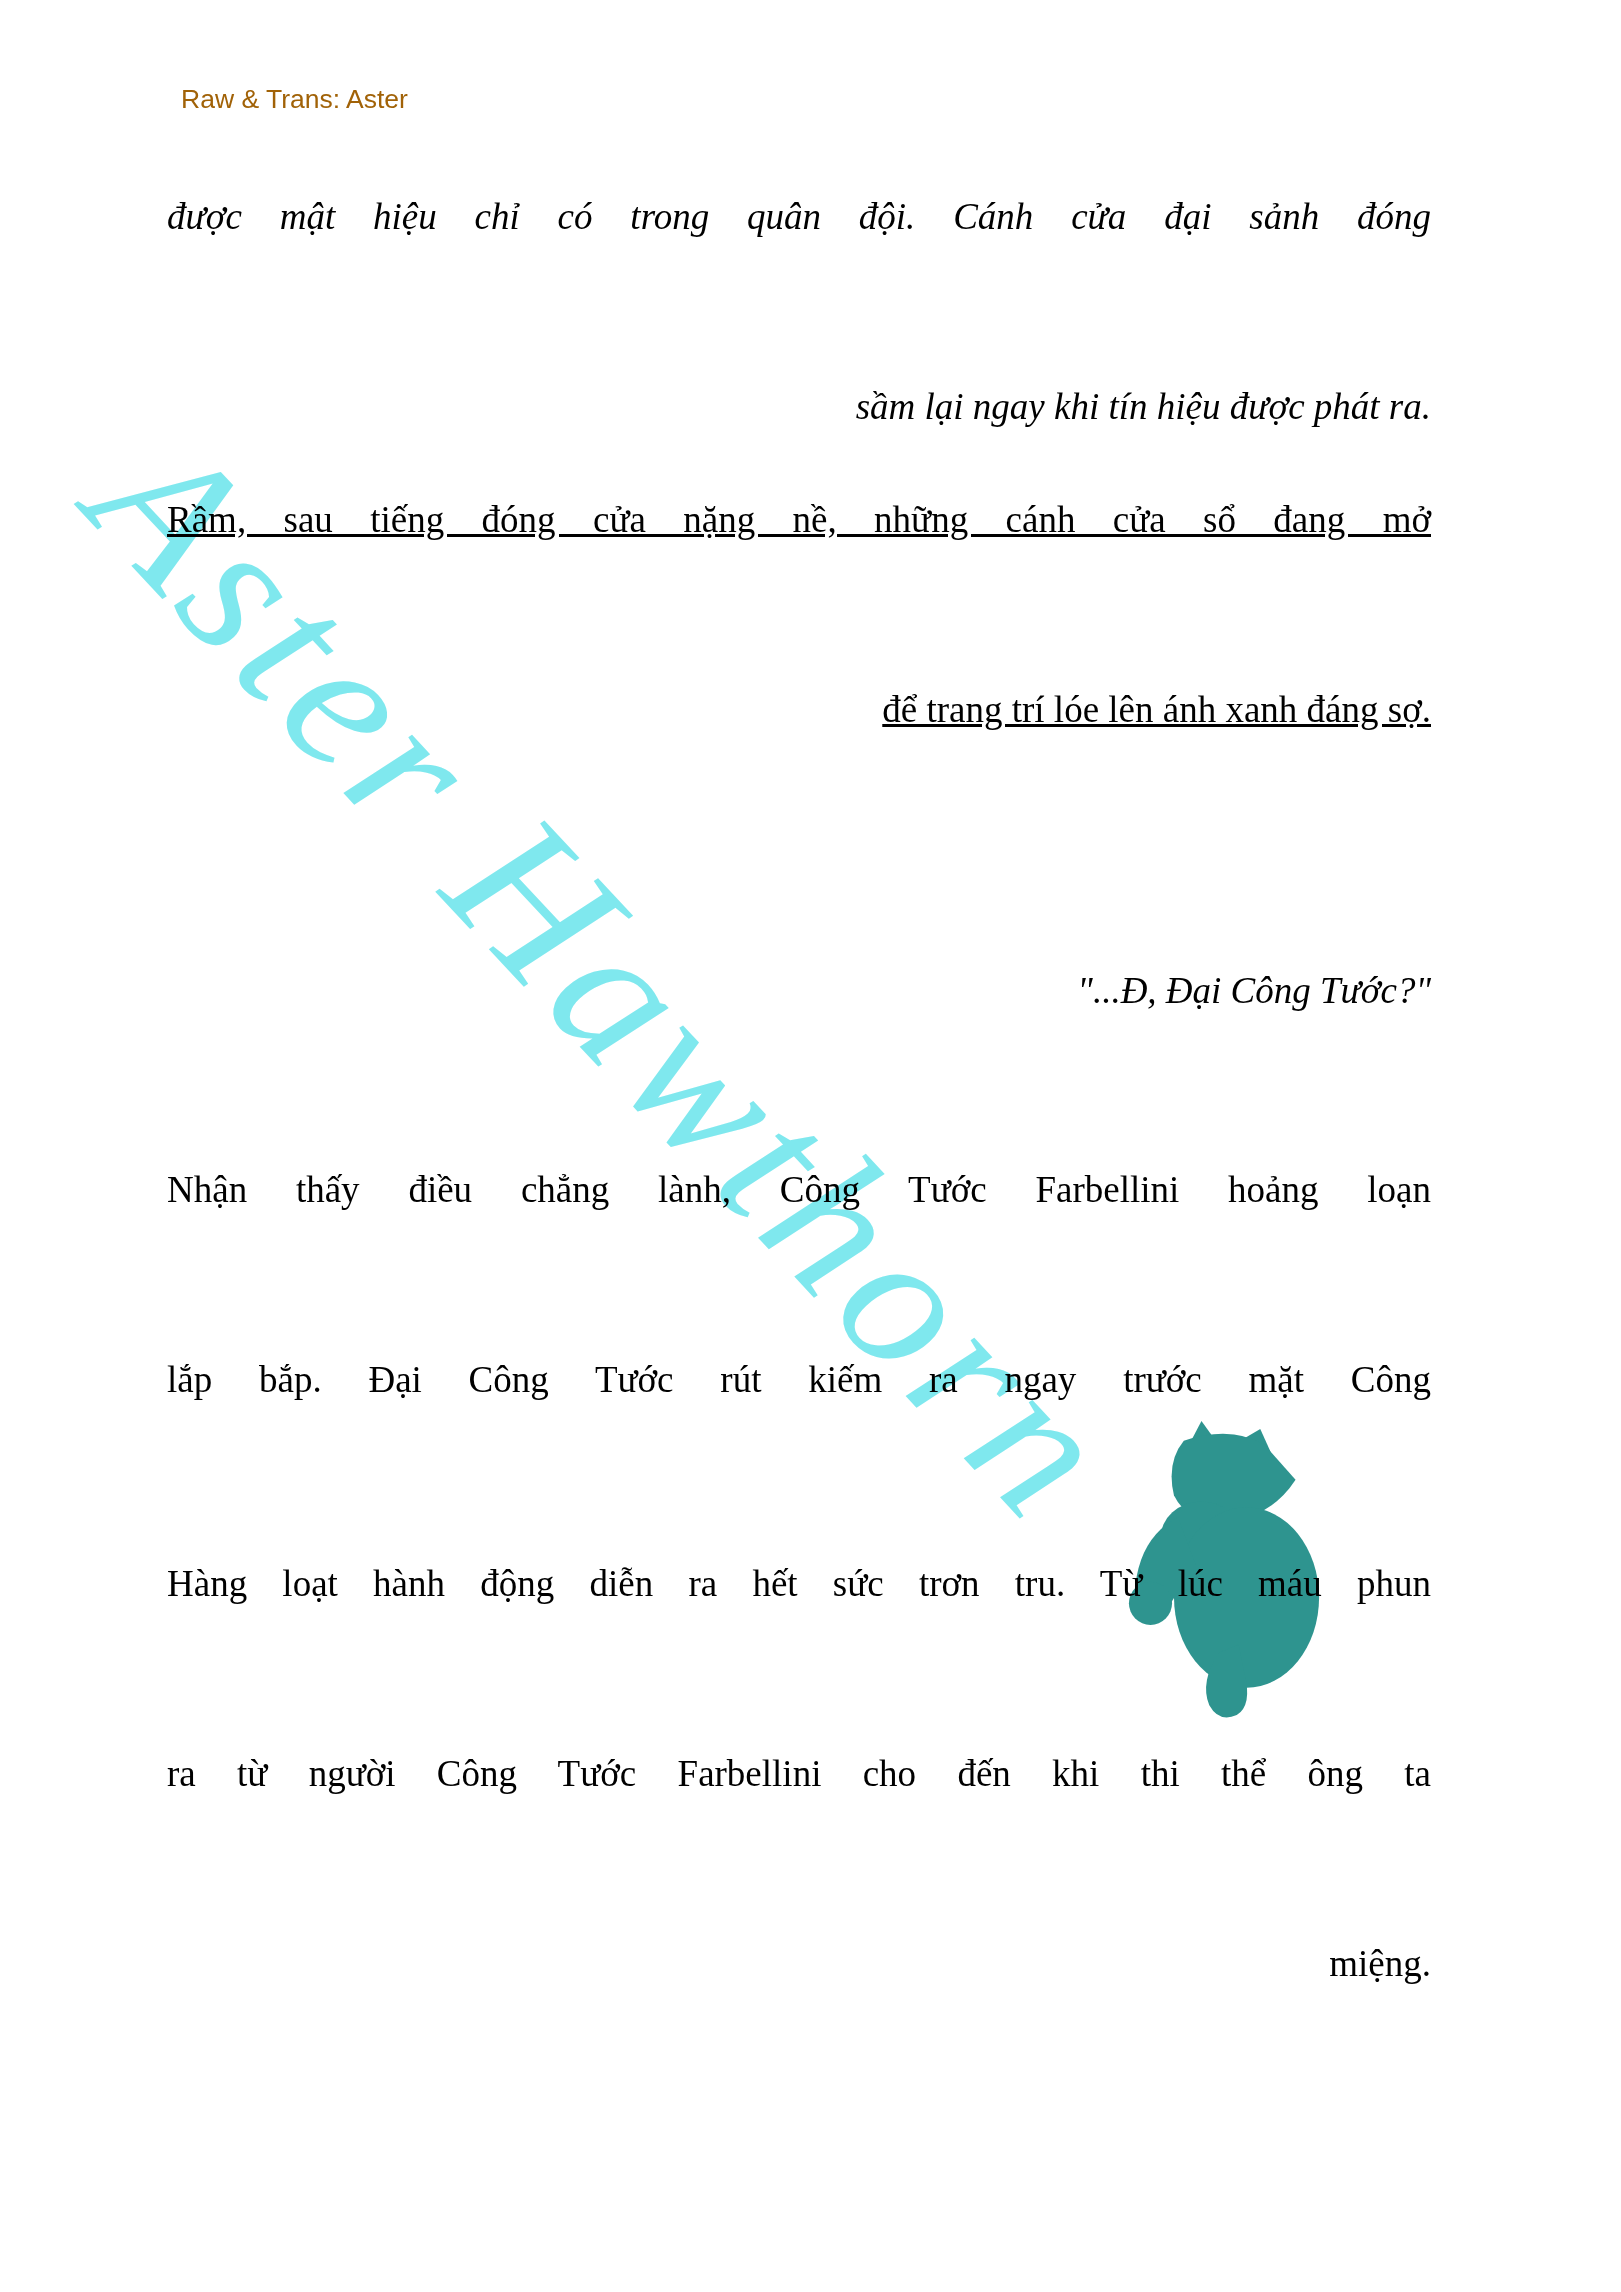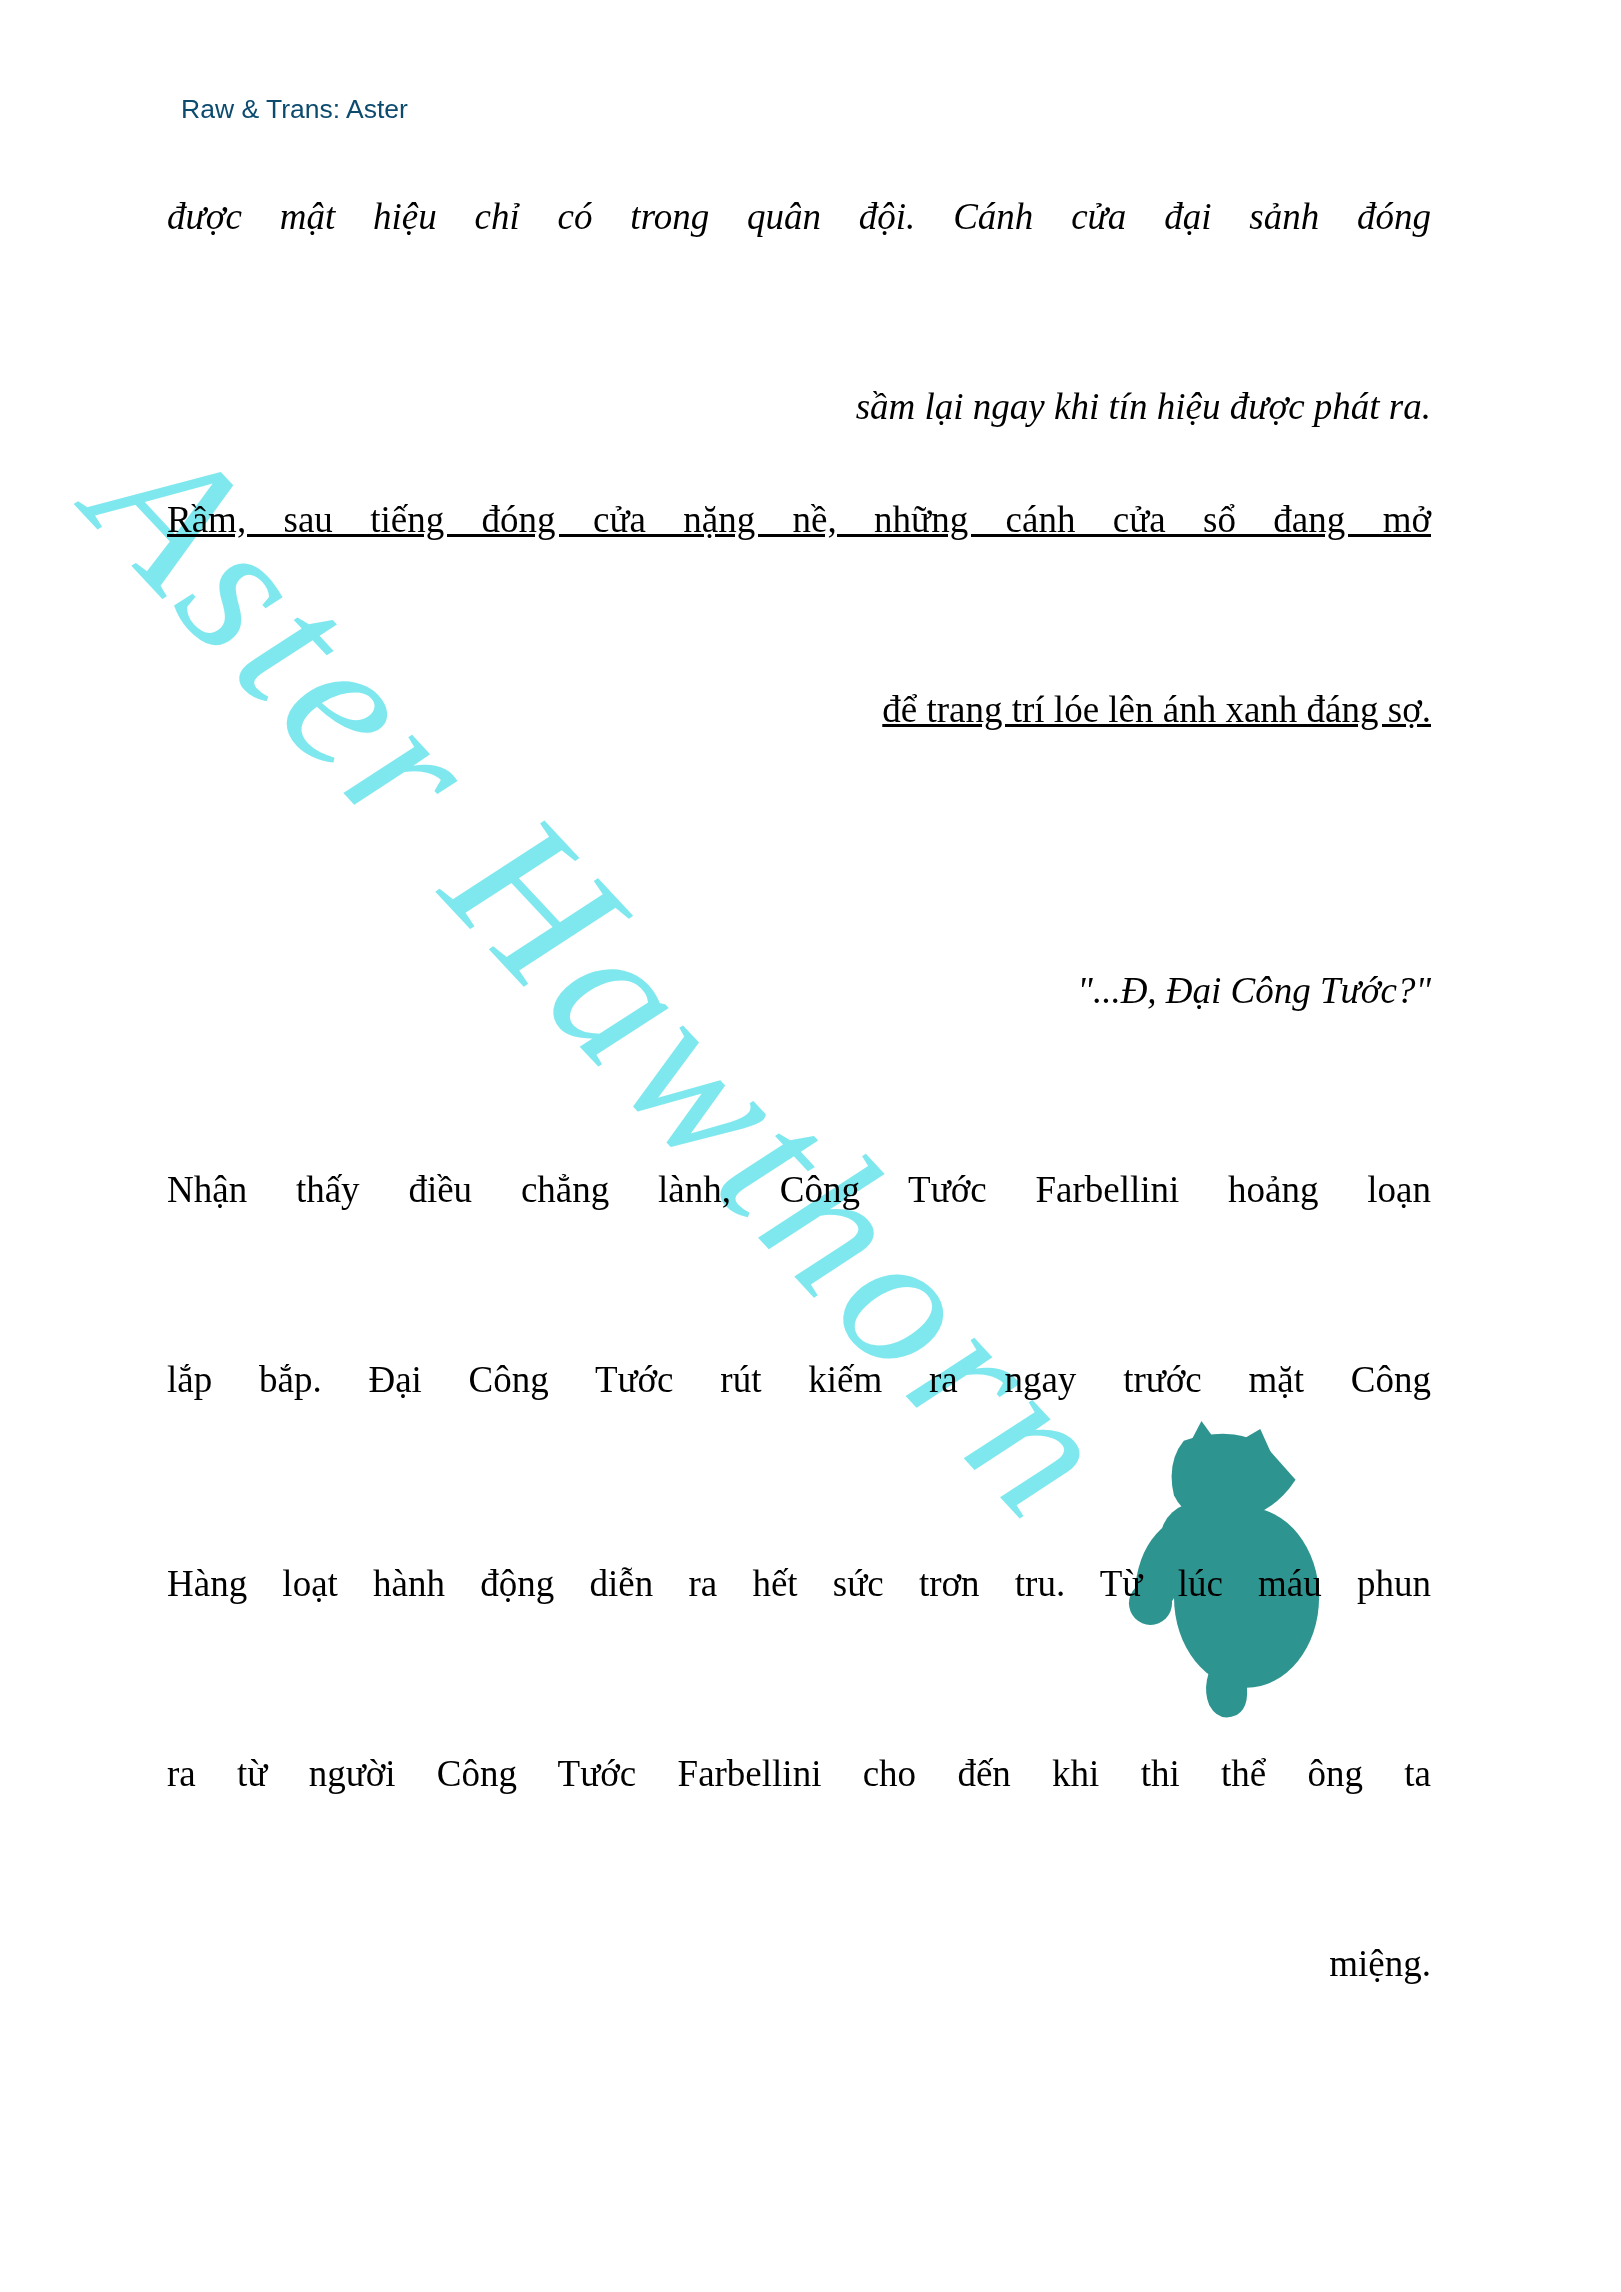--- a/index.html
+++ b/index.html
@@ -6,24 +6,24 @@
   body{
     width:1621px;height:2293px;
     background:#ffffff;
     position:relative;
     overflow:hidden;
     font-family:"Liberation Serif", serif;
     color:#000000;
   }
   .header{
     position:absolute;
-    left:181px;top:94px;
+    left:181px;top:84px;
     font-family:"Liberation Sans", sans-serif;
     font-size:26.5px;
-    color:#0c4a6e;
+    color:#a16207;
     z-index:3;
   }
   .watermark{
     position:absolute;
     left:201px;top:400px;
     font-family:"Liberation Serif", serif;
     font-style:italic;
     font-size:196px;
     line-height:1;
     letter-spacing:0.05em;

